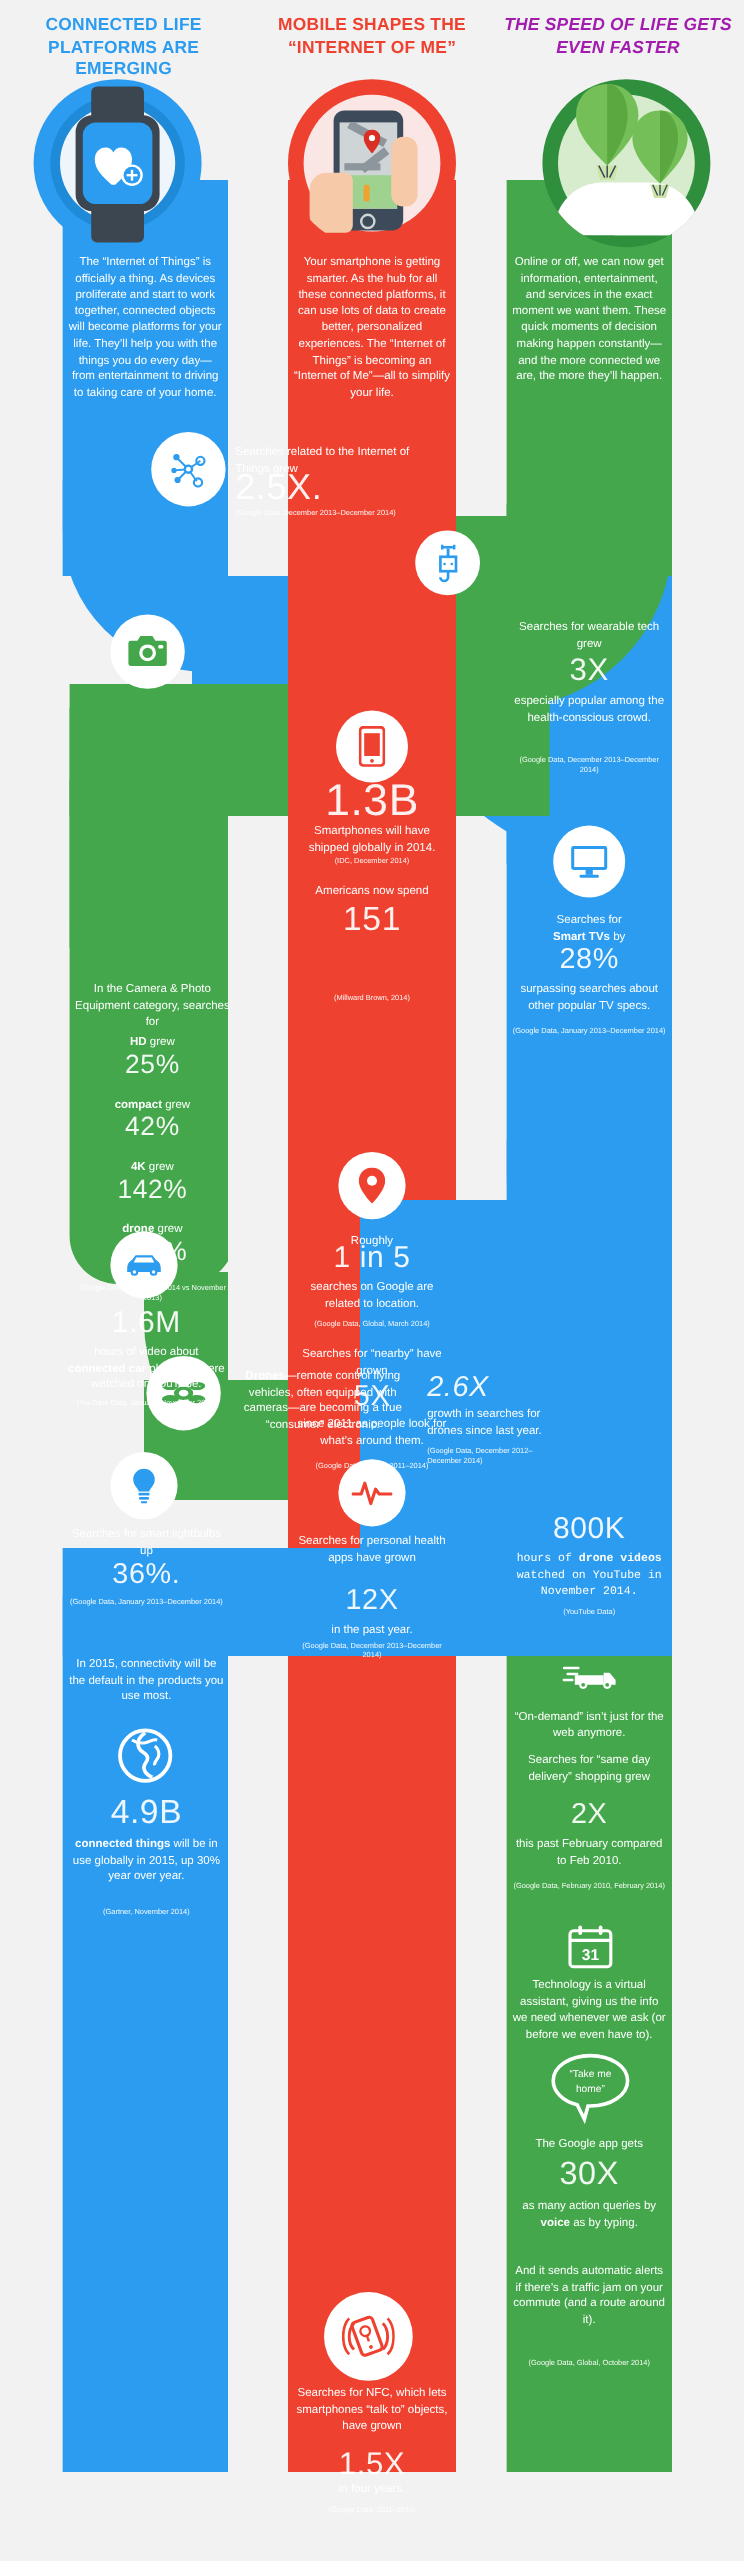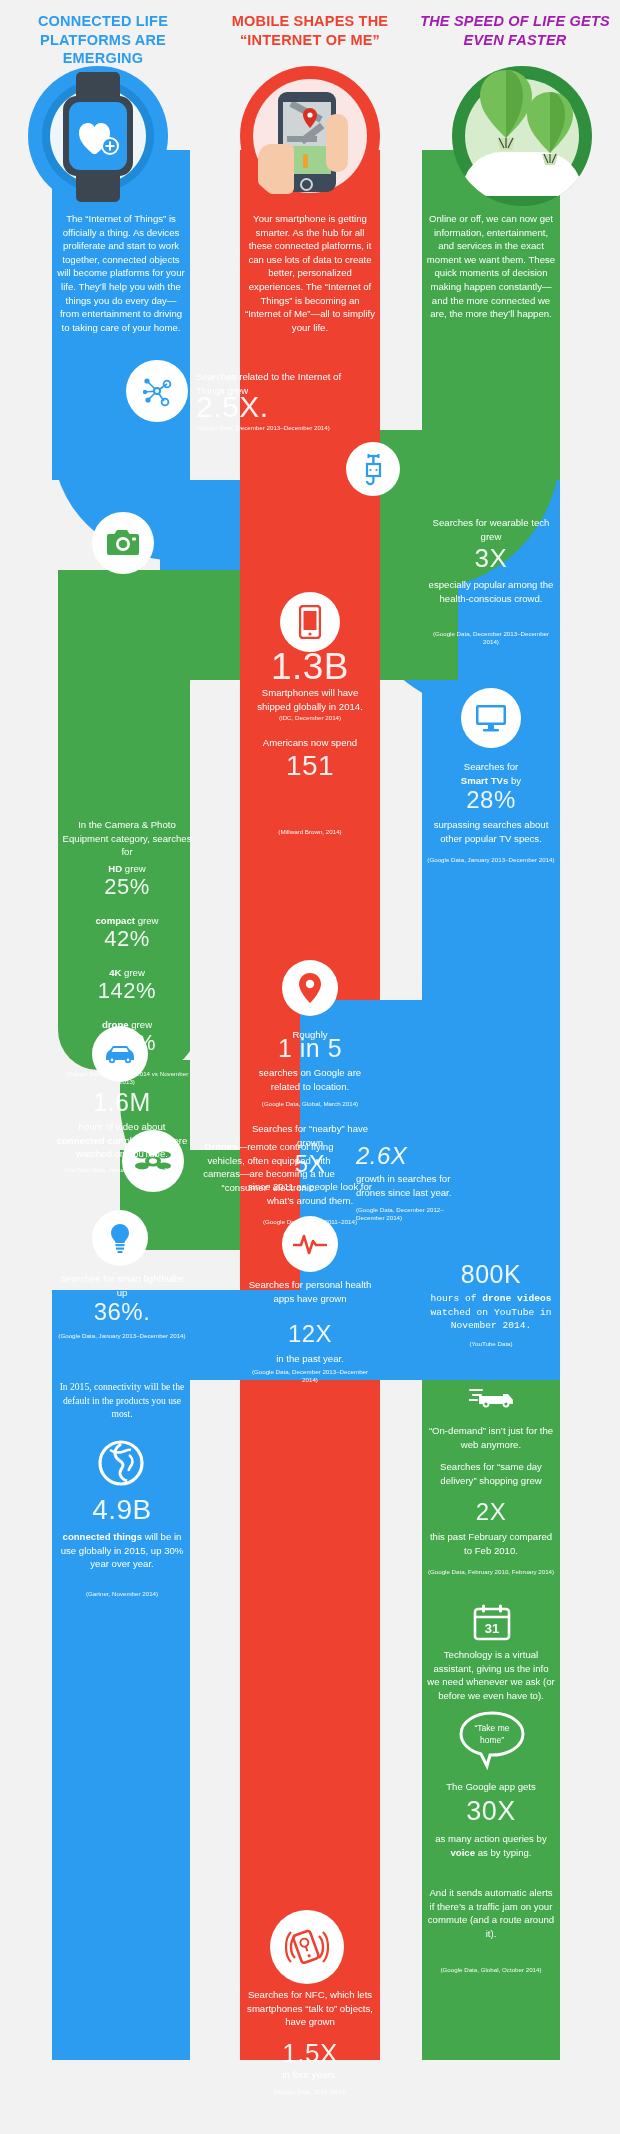--- a/index.html
+++ b/index.html
@@ -411,21 +411,21 @@
   <div class="txt" style="left:56px; top:1272px; width:132px;">
     <span>Searches for smart lightbulbs up</span>
   </div>
   <div class="txt big" style="left:56px; top:1300px; width:132px; font-size:24px;">
     <span>36%.</span>
   </div>
   <div class="txt src" style="left:56px; top:1332px; width:132px;">
     <span>(Google Data, January 2013–December 2014)</span>
   </div>
 
-  <div class="txt" style="left:56px; top:1380px; width:132px;font-family:Liberation Serif, serif;">
+  <div class="txt" style="left:56px; top:1380px; width:132px;">
     <span>In 2015, connectivity will be the default in the products you use most.</span>
   </div>
 
   <div class="icon-circle" style="left:96px; top:1438px; width:50px; height:50px; background:transparent;">
     <svg width="48" height="48" viewBox="0 0 48 48">
       <circle cx="24" cy="24" r="21" fill="none" stroke="#fff" stroke-width="3.2"></circle>
       <path d="M24 5c-6 4-7 9-5 13s7 4 7 8-4 5-3 9 4 6 7 7" fill="none" stroke="#fff" stroke-width="3"></path>
       <path d="M13 11c3 2 8 3 12 2s6-3 9-2" fill="none" stroke="#fff" stroke-width="2.6"></path>
       <path d="M32 16c3 2 4 6 3 9s-4 4-3 7" fill="none" stroke="#fff" stroke-width="2.6"></path>
     </svg>

